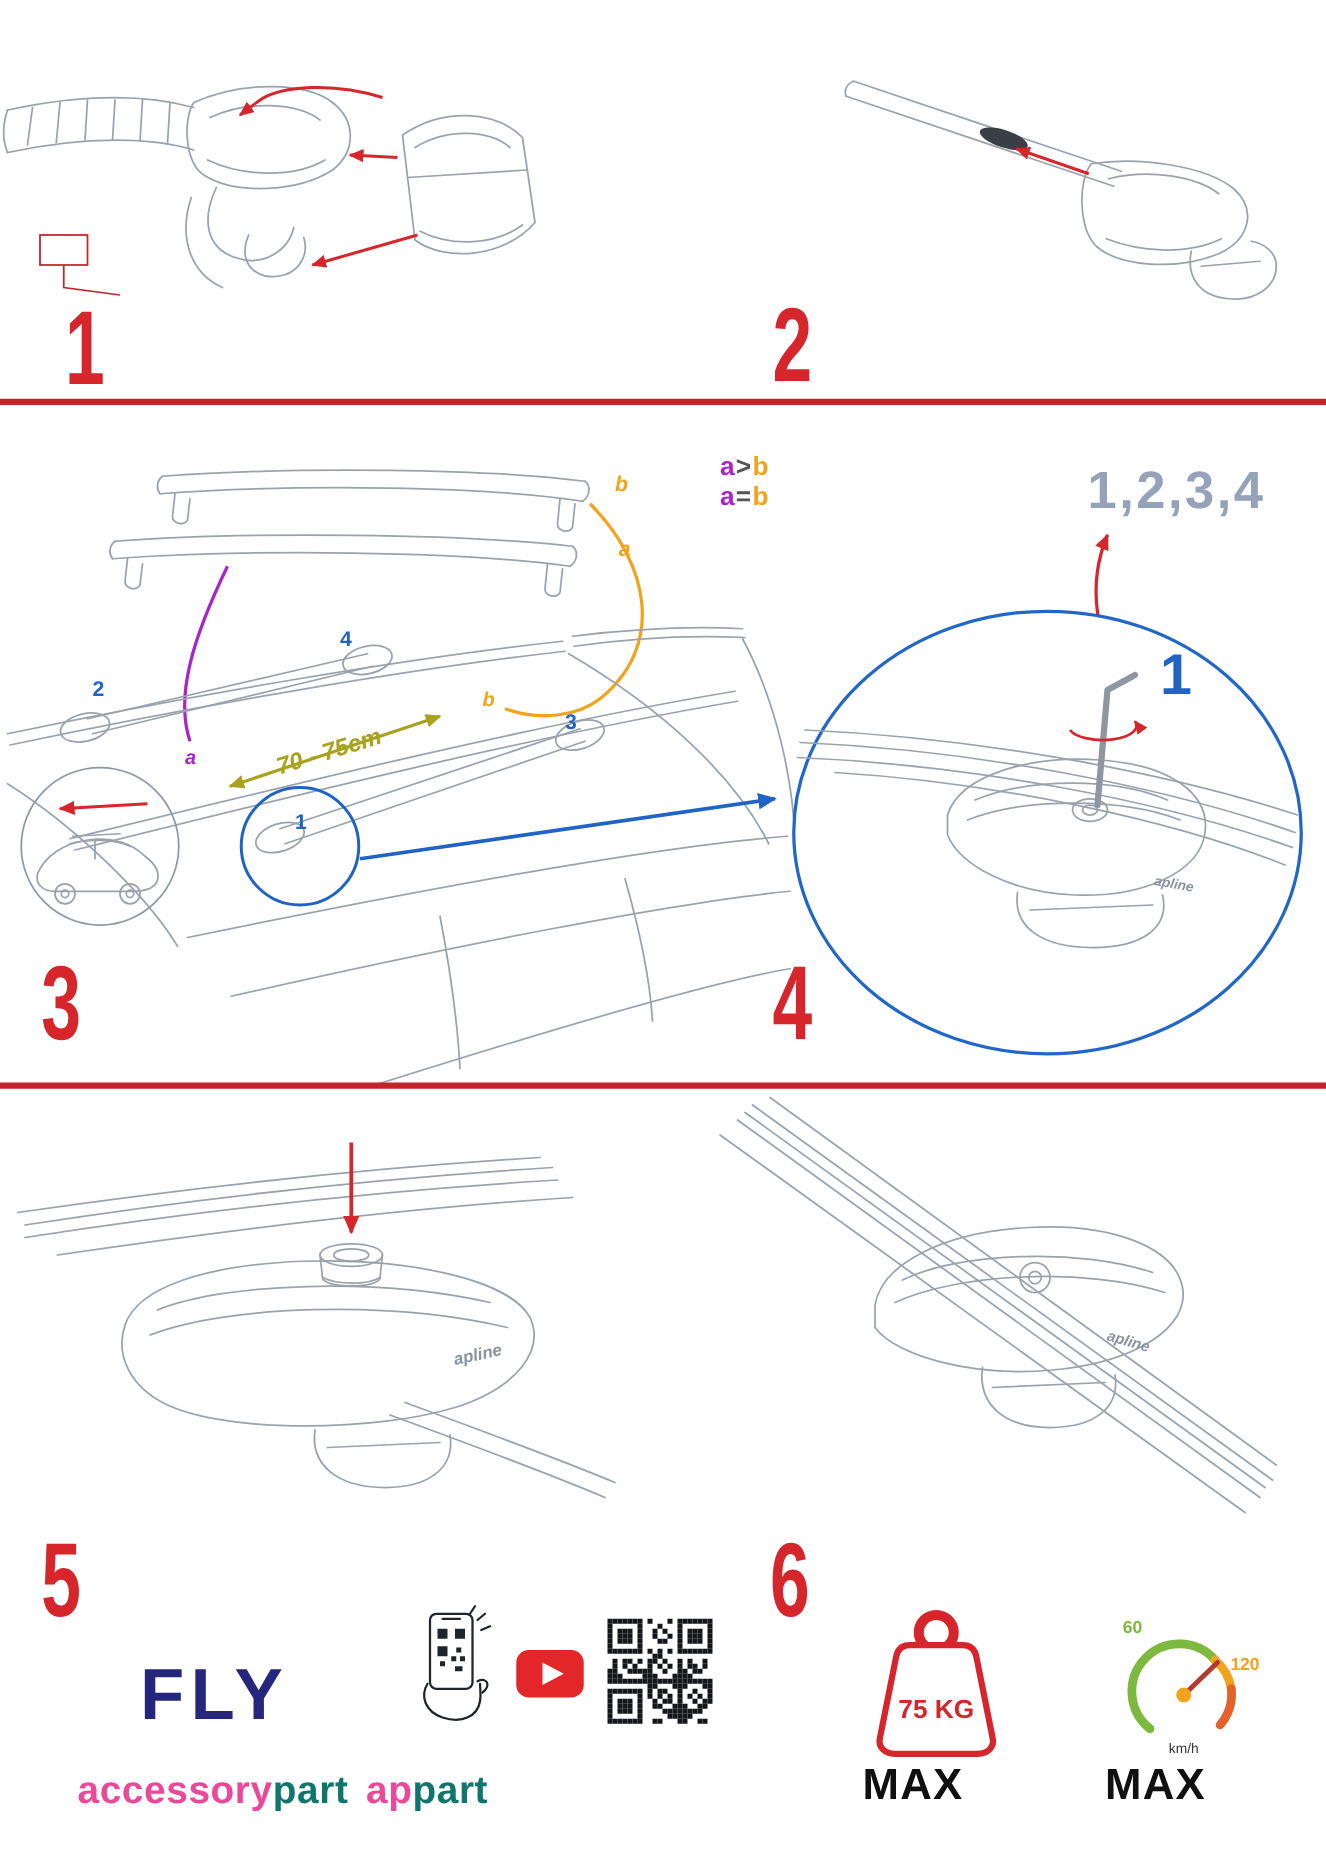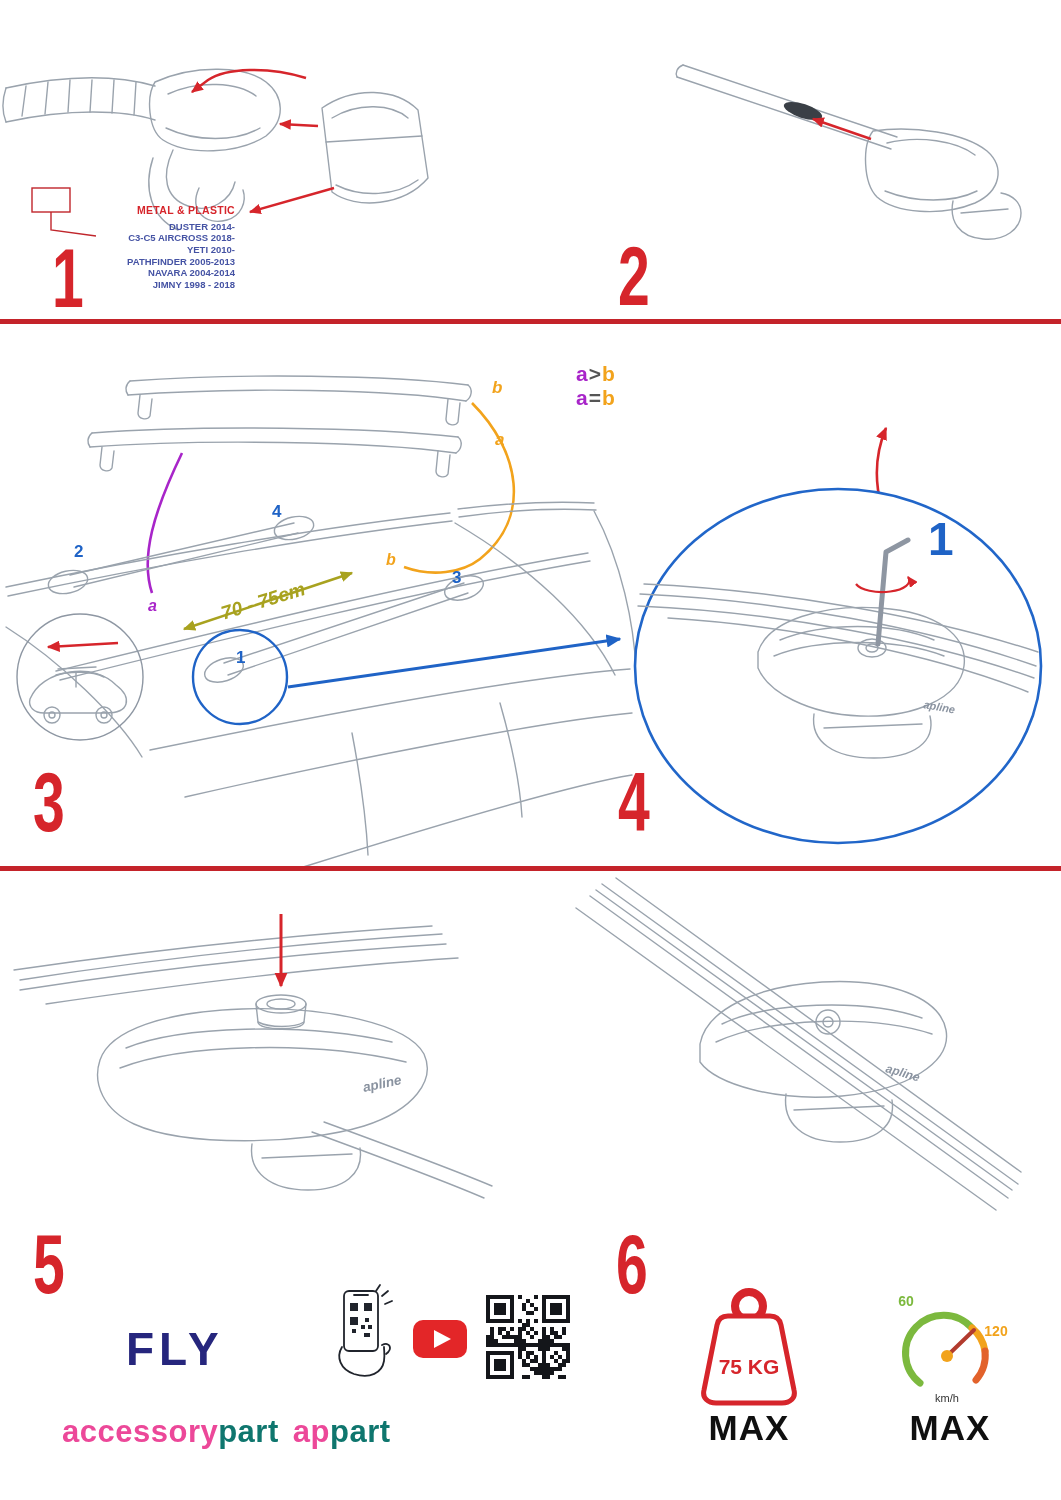--- a/index.html
+++ b/index.html
@@ -12,26 +12,26 @@
            transform:scaleX(.68);transform-origin:left top;letter-spacing:-2px}
   .s1-text{position:absolute;left:70px;top:204px;width:165px;text-align:right;line-height:1.22}
   .material{color:#d6252b;font-weight:700;font-size:10.5px;margin-bottom:4px;letter-spacing:.3px}
   .model{color:#4553a4;font-size:9.5px;font-weight:600}
   .rule{position:absolute;font-size:21px;font-weight:700;letter-spacing:1px}
   .rule .ra{color:#a825c9}
   .rule .rop{color:#555}
   .rule .rb{color:#f2a31c}
   .seq{position:absolute;left:870px;top:368px;font-size:42px;font-weight:700;color:#94a3b9;letter-spacing:2px}
   .first{position:absolute;left:928px;top:512px;font-size:46px;font-weight:700;color:#1f63c6}
-  .fly{position:absolute;left:126px;top:1322px;font-size:46px;font-weight:600;color:#26267d;letter-spacing:5px}
+  .fly{position:absolute;left:112px;top:1322px;font-size:58px;font-weight:600;color:#26267d;letter-spacing:5px}
   .brand{position:absolute;left:62px;top:1414px;font-size:31px;font-weight:700;letter-spacing:.5px}
   .brand .dark{color:#ec4899}
   .brand .red{color:#0f766e}
   .brand .gap{display:inline-block;width:14px}
-  .maxlabel{position:absolute;font-size:35px;font-weight:700;color:#101010;text-align:center;letter-spacing:1px}
+  .maxlabel{position:absolute;font-size:35px;font-weight:700;color:#101010;text-align:left;letter-spacing:1px}
   svg{position:absolute;overflow:visible}
   svg text{font-family:"Liberation Sans",sans-serif}
   .ln{stroke:#9aa3ad;fill:none;stroke-width:1.4;stroke-linecap:round;stroke-linejoin:round}
   .lnd{stroke:#20242c;fill:none;stroke-width:1.8;stroke-linecap:round;stroke-linejoin:round}
 </style>
 </head>
 <body>
 
 <div class="page">
 
@@ -63,29 +63,20 @@
       <rect x="32" y="158" width="38" height="24"></rect>
       <path d="M51,182 L51,200 L96,206"></path>
     </g>
     <g stroke="#d6252b" stroke-width="2.4" fill="none">
       <path d="M318,96 L280,94" marker-end="url(#mr1)"></path>
       <path d="M306,48 C268,36 226,38 208,50 L192,62" marker-end="url(#mr1)"></path>
       <path d="M334,158 L250,182" marker-end="url(#mr1)"></path>
     </g>
   </svg>
 
-  <div class="s1-text">
-    <div class="material">METAL &amp; PLASTIC</div>
-    <div class="model">DUSTER 2014-</div>
-    <div class="model">C3-C5 AIRCROSS 2018-</div>
-    <div class="model">YETI 2010-</div>
-    <div class="model">PATHFINDER 2005-2013</div>
-    <div class="model">NAVARA 2004-2014</div>
-    <div class="model">JIMNY 1998 - 2018</div>
-  </div>
 
   <div class="stepnum" style="left:52px;top:236px">1</div>
 
   <svg class="abs" style="left:635px;top:45px" width="426" height="245" viewBox="0 0 426 245">
     <defs>
       <marker id="mr2" markerWidth="5" markerHeight="4.4" refX="4.5" refY="2.2" orient="auto">
         <path d="M0,0 L5,2.2 L0,4.4 Z" fill="#d6252b"></path>
       </marker>
     </defs>
     <g class="ln">
@@ -232,20 +223,21 @@
       <ellipse cx="244" cy="292" rx="14" ry="9"></ellipse>
       <ellipse cx="244" cy="292" rx="6" ry="4"></ellipse>
       <path d="M186,358 C182,386 206,402 246,402 C286,402 308,386 302,360"></path>
       <path d="M196,372 L294,368"></path>
     </g>
     <text x="295" y="352" font-size="11" font-weight="bold" font-style="italic" fill="#8a93a0" transform="rotate(10 295 352)">apline</text>
     <path d="M250,288 L258,196 L280,184" stroke="#8e96a2" stroke-width="5" fill="none" stroke-linecap="round" stroke-linejoin="round"></path>
     <path d="M228,228 A26,11 0 1 0 280,221" stroke="#d6252b" stroke-width="2.2" fill="none" marker-end="url(#mr4)"></path>
   </svg>
 
+  <div class="seq">1,2,3,4</div>
   <div class="first">1</div>
 
   <div class="stepnum" style="left:618px;top:760px">4</div>
 
   <div class="divider" style="top:866px"></div>
 
   <svg class="abs" style="left:12px;top:892px" width="485" height="330" viewBox="0 0 485 330">
     <defs>
       <marker id="mr5" markerWidth="5" markerHeight="4.4" refX="4.5" refY="2.2" orient="auto">
         <path d="M0,0 L5,2.2 L0,4.4 Z" fill="#d6252b"></path>

